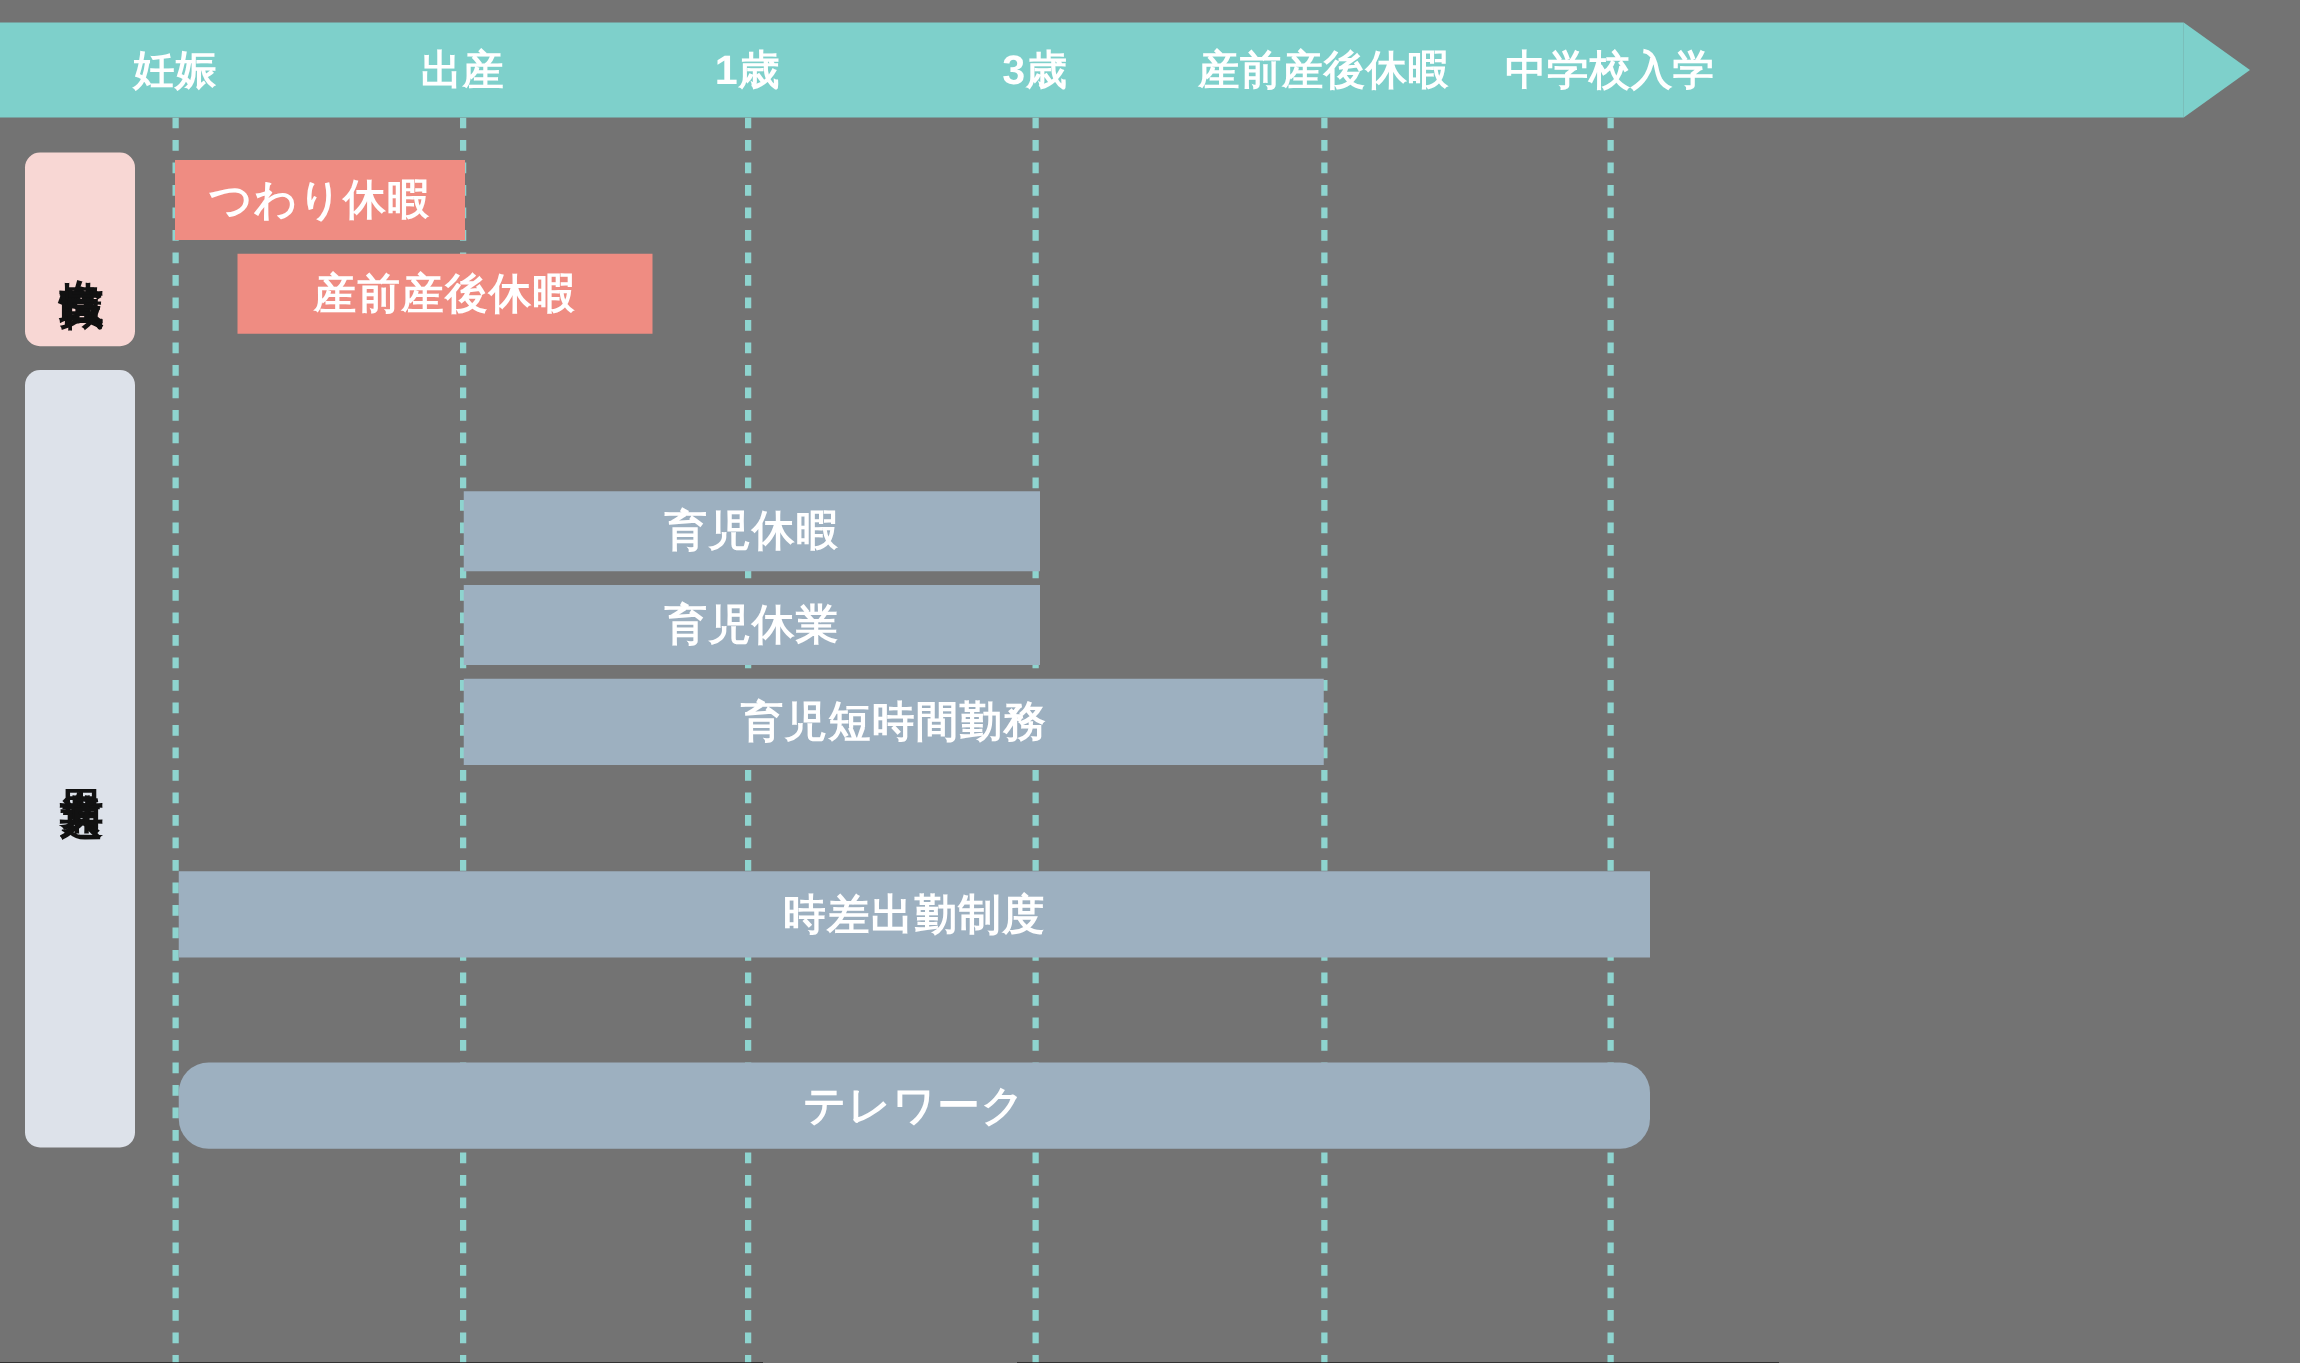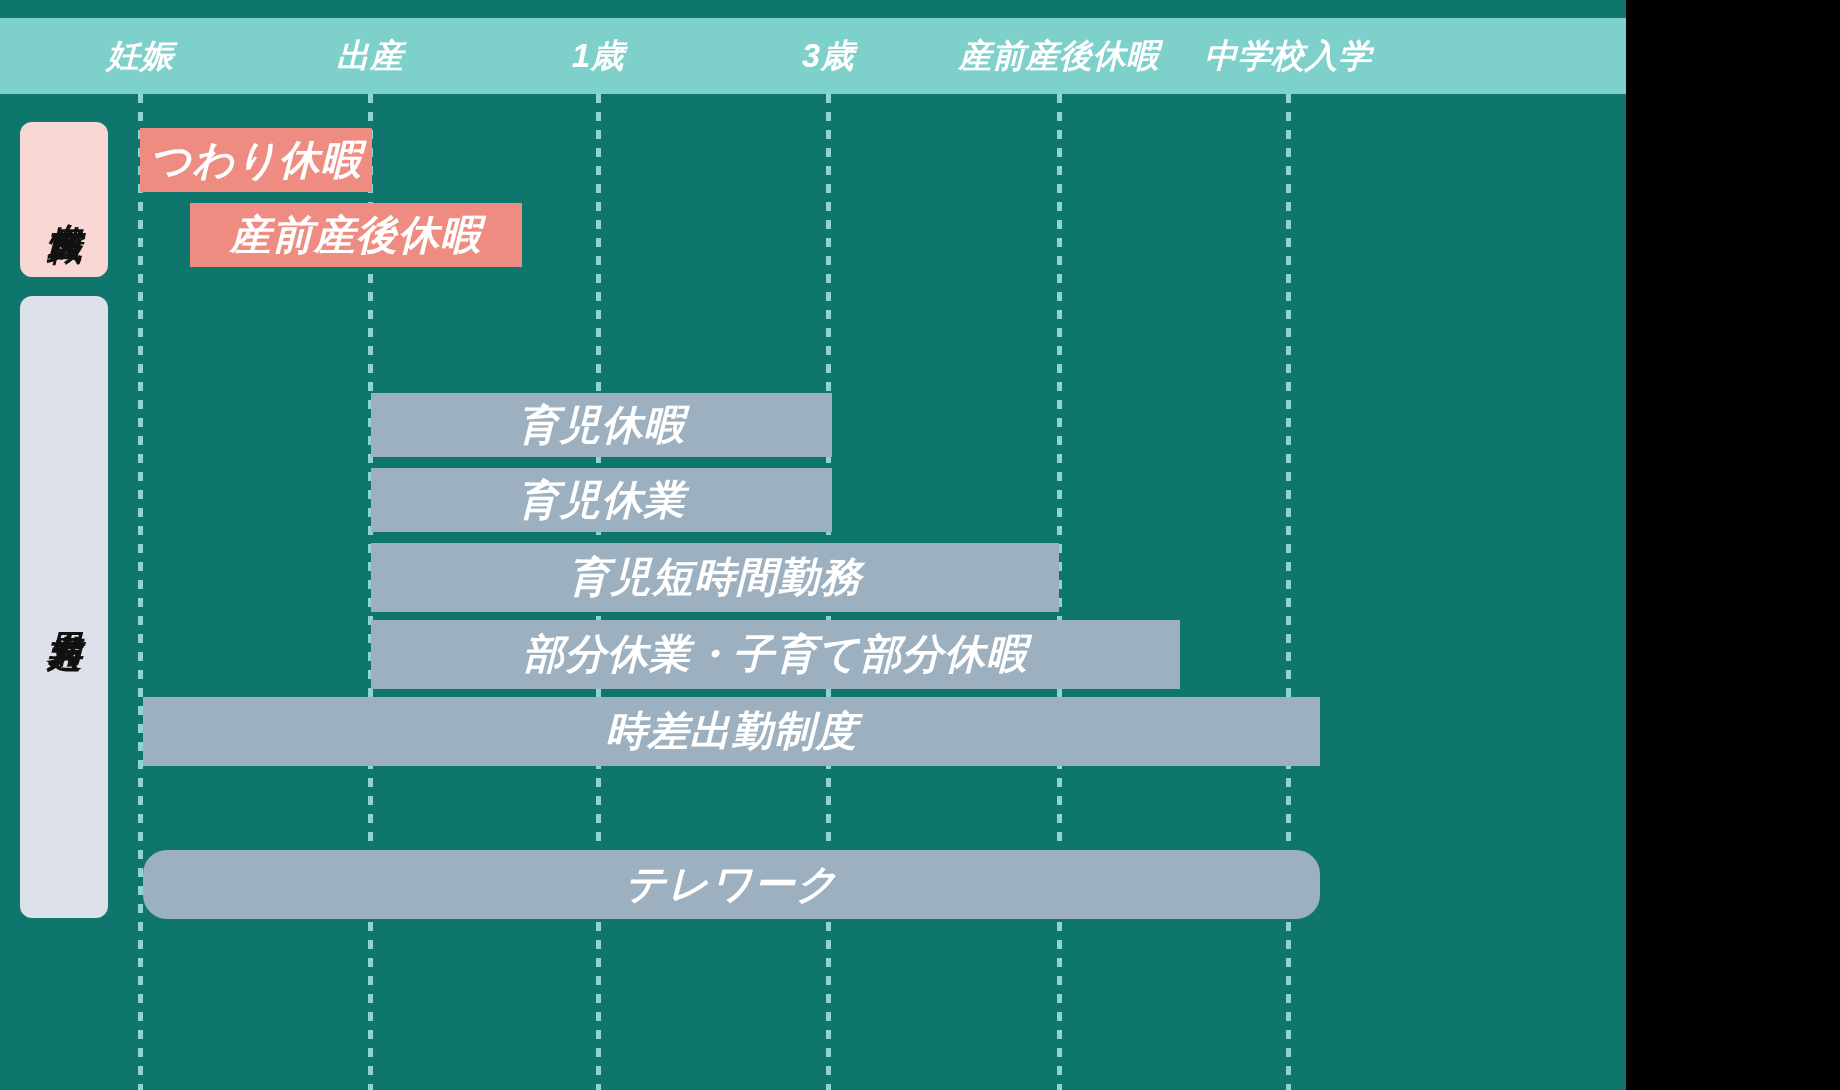--- a/index.html
+++ b/index.html
@@ -5,25 +5,24 @@
   html, body {
     margin: 0;
     padding: 0;
     background: #000000;
   }
   body {
     font-family: "Liberation Sans", "DejaVu Sans", sans-serif;
   }
   #stage {
     position: relative;
-    width: 1626px;
+    width: 1840px;
     height: 1090px;
-    background: #0f766e;
+    background: #737373;
     overflow: hidden;
-    font-style: italic;
   }
 
   
   #timeline-header {
     position: absolute;
     left: 0px;
     top: 18px;
     width: 1800px;
     height: 76px;
   }
@@ -94,21 +93,21 @@
   
   .bar {
     position: absolute;
     display: flex;
     align-items: center;
     justify-content: center;
     box-sizing: border-box;
   }
   .bar .bar-label {
     color: #ffffff;
-    font-size: 41px;
+    font-size: 34px;
     font-weight: 700;
     white-space: nowrap;
     letter-spacing: 1px;
   }
   .bar.pink { background: #ef8c82; }
   .bar.gray { background: #9db0c0; }
 </style>
 </head>
 <body>
 
@@ -154,23 +153,20 @@
   </div>
 
   <div class="bar gray" style="left:371px;  top:543px; width:688px; height:69px;">
     <span class="bar-label">育児短時間勤務</span>
   </div>
 
   <div class="bar gray" style="left:371px;  top:468px; width:461px; height:64px;">
     <span class="bar-label">育児休業</span>
   </div>
 
-  <div class="bar gray" style="left:371px;  top:620px; width:809px; height:69px;">
-    <span class="bar-label">部分休業・子育て部分休暇</span>
-  </div>
 
   <div class="bar gray" style="left:143px;  top:697px; width:1177px; height:69px;">
     <span class="bar-label">時差出勤制度</span>
   </div>
 
 
   <div class="bar gray" style="left:143px;  top:850px; width:1177px; height:69px;border-radius:24px;">
     <span class="bar-label">テレワーク</span>
   </div>
 

